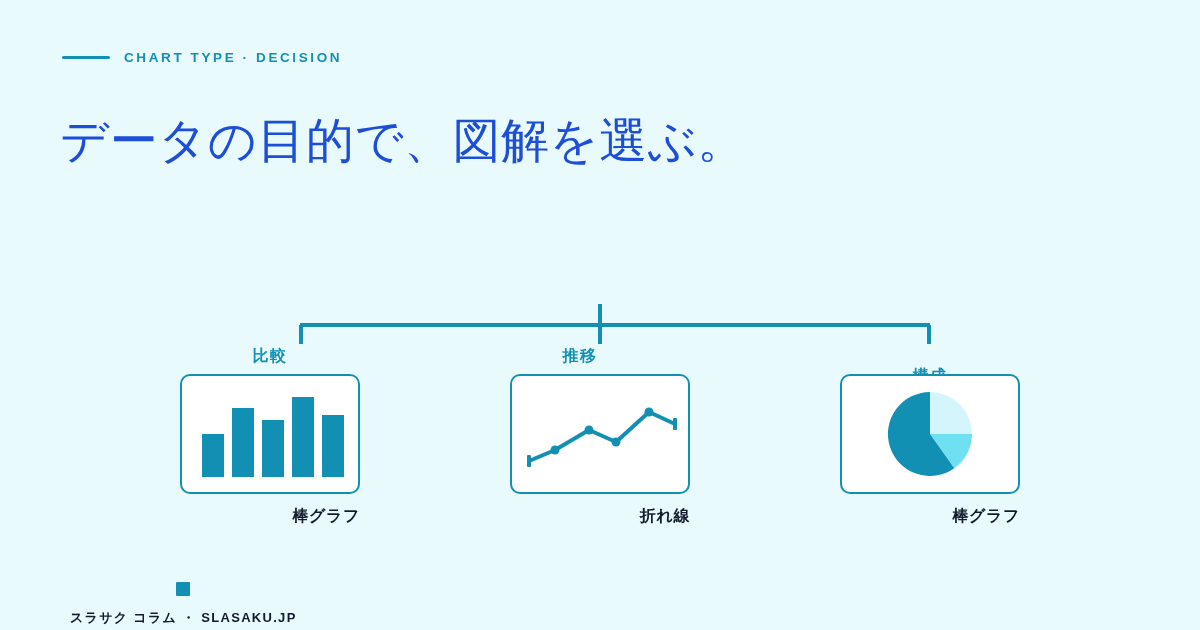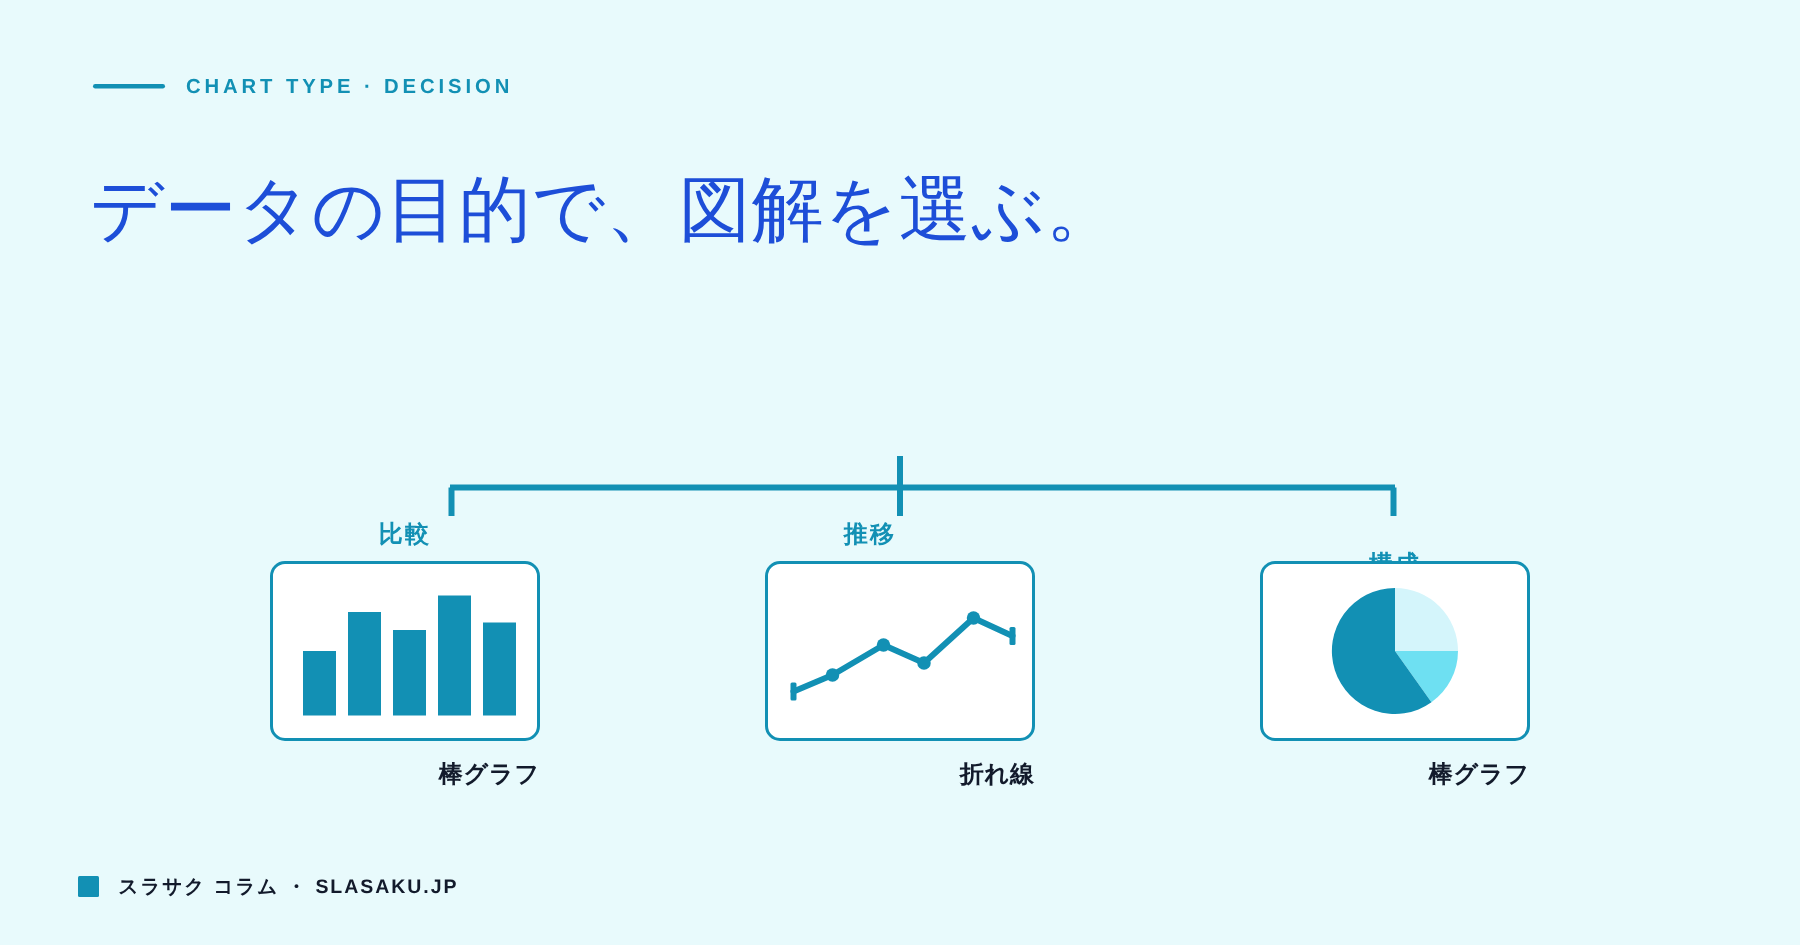--- a/index.html
+++ b/index.html
@@ -138,25 +138,26 @@
     color: #121A2B;
     letter-spacing: 0.6px;
   }
   .card-caption.c0 { left: 180px; }
   .card-caption.c1 { left: 510px; }
   .card-caption.c2 { left: 840px; }
 
   
   .footer {
     position: absolute;
-    left: 52px;
+    left: 70px;
     top: 582px;
     display: flex;
     align-items: center;
     gap: 13px;
+    flex-direction: column;
   }
   .footer-mark {
     width: 14px;
     height: 14px;
     background: #1290B4;
     border-radius: 1px;
   }
   .footer-text {
     font-size: 13px;
     font-weight: bold;

